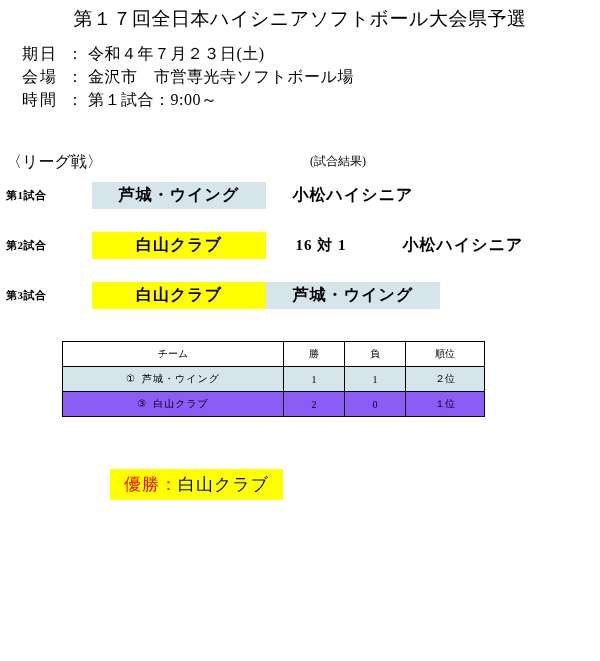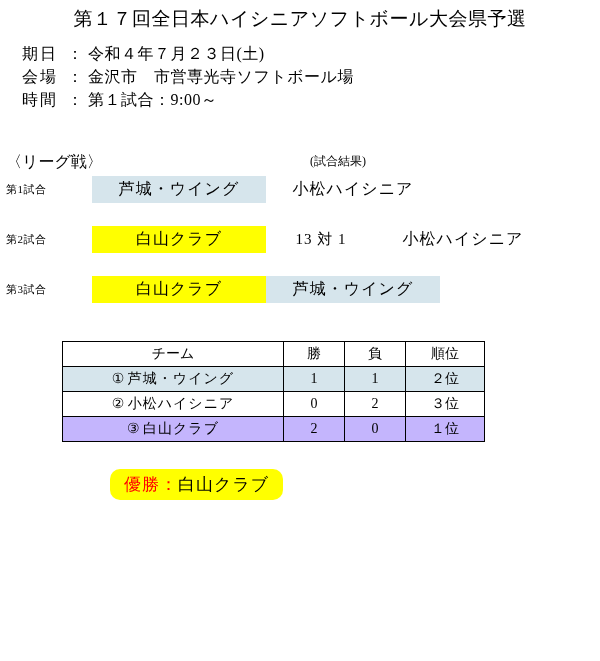--- a/index.html
+++ b/index.html
@@ -70,23 +70,24 @@
   .result-head {
     position: absolute;
     top: 153px;
     left: 310px;
     font-size: 12px;
   }
 
   
   .matches {
     position: absolute;
-    top: 164px;
+    top: 170px;
     left: 6px;
     width: 594px;
+    font-weight: bold;
   }
   .match-row {
     height: 50px;
     display: flex;
     align-items: center;
     white-space: nowrap;
   }
   .match-no {
     width: 86px;
     font-size: 11px;
@@ -119,21 +120,21 @@
     letter-spacing: 1px;
     padding: 3px 7px;
   }
 
   
   .standings {
     position: absolute;
     top: 341px;
     left: 62px;
     border-collapse: collapse;
-    font-size: 14px;
+    font-size: 10px;
   }
   .standings td, .standings th {
     border: 1px solid #000000;
     height: 24px;
     padding: 0 4px;
     text-align: center;
     font-weight: normal;
     white-space: nowrap;
   }
   .col-team { width: 212px; }
@@ -141,33 +142,32 @@
   .col-rank { width: 70px; }
   .rank-mark {
     display: inline-block;
     width: 16px;
     text-align: left;
   }
   .team-name-cell {
     letter-spacing: 1px;
   }
   .row-blue td { background: #d6e5ec; }
-  .row-yellow td { background: #c4b5fd; }
+  .row-yellow td { background: #8b5cf6; }
 
   
   .champion {
     position: absolute;
     top: 469px;
     left: 110px;
     background: #ffff00;
     font-size: 17px;
     padding: 4px 14px;
     letter-spacing: 1px;
     white-space: nowrap;
-    border-radius: 10px;
   }
   .champion .champ-label {
     color: #ff0000;
   }
   .champion .champ-team {
     color: #000000;
   }
 </style>
 </head>
 <body>
@@ -202,21 +202,21 @@
     <div class="match-row">
       <span class="match-no">第1試合</span>
       <span class="team-box team-left hl-blue">芦城・ウイング</span>
       <span class="team-right">小松ハイシニア</span>
     </div>
 
     <div class="match-row">
       <span class="match-no">第2試合</span>
       <span class="team-box team-left hl-yellow">白山クラブ</span>
       <span class="score">
-        <span>13</span>
+        <span>16</span>
         <span>対</span>
         <span>1</span>
       </span>
       <span class="team-right">小松ハイシニア</span>
     </div>
 
     <div class="match-row">
       <span class="match-no">第3試合</span>
       <span class="team-box team-left hl-yellow">白山クラブ</span>
       <span class="team-right hl-blue">芦城・ウイング</span>
@@ -235,28 +235,20 @@
     </thead>
     <tbody>
       <tr class="row-blue">
         <td class="team-name-cell">
           <span class="rank-mark">①</span><span>芦城・ウイング</span>
         </td>
         <td>1</td>
         <td>1</td>
         <td>２位</td>
       </tr>
-      <tr>
-        <td class="team-name-cell">
-          <span class="rank-mark">②</span><span>小松ハイシニア</span>
-        </td>
-        <td>0</td>
-        <td>2</td>
-        <td>３位</td>
-      </tr>
       <tr class="row-yellow">
         <td class="team-name-cell">
           <span class="rank-mark">③</span><span>白山クラブ</span>
         </td>
         <td>2</td>
         <td>0</td>
         <td>１位</td>
       </tr>
     </tbody>
   </table>

